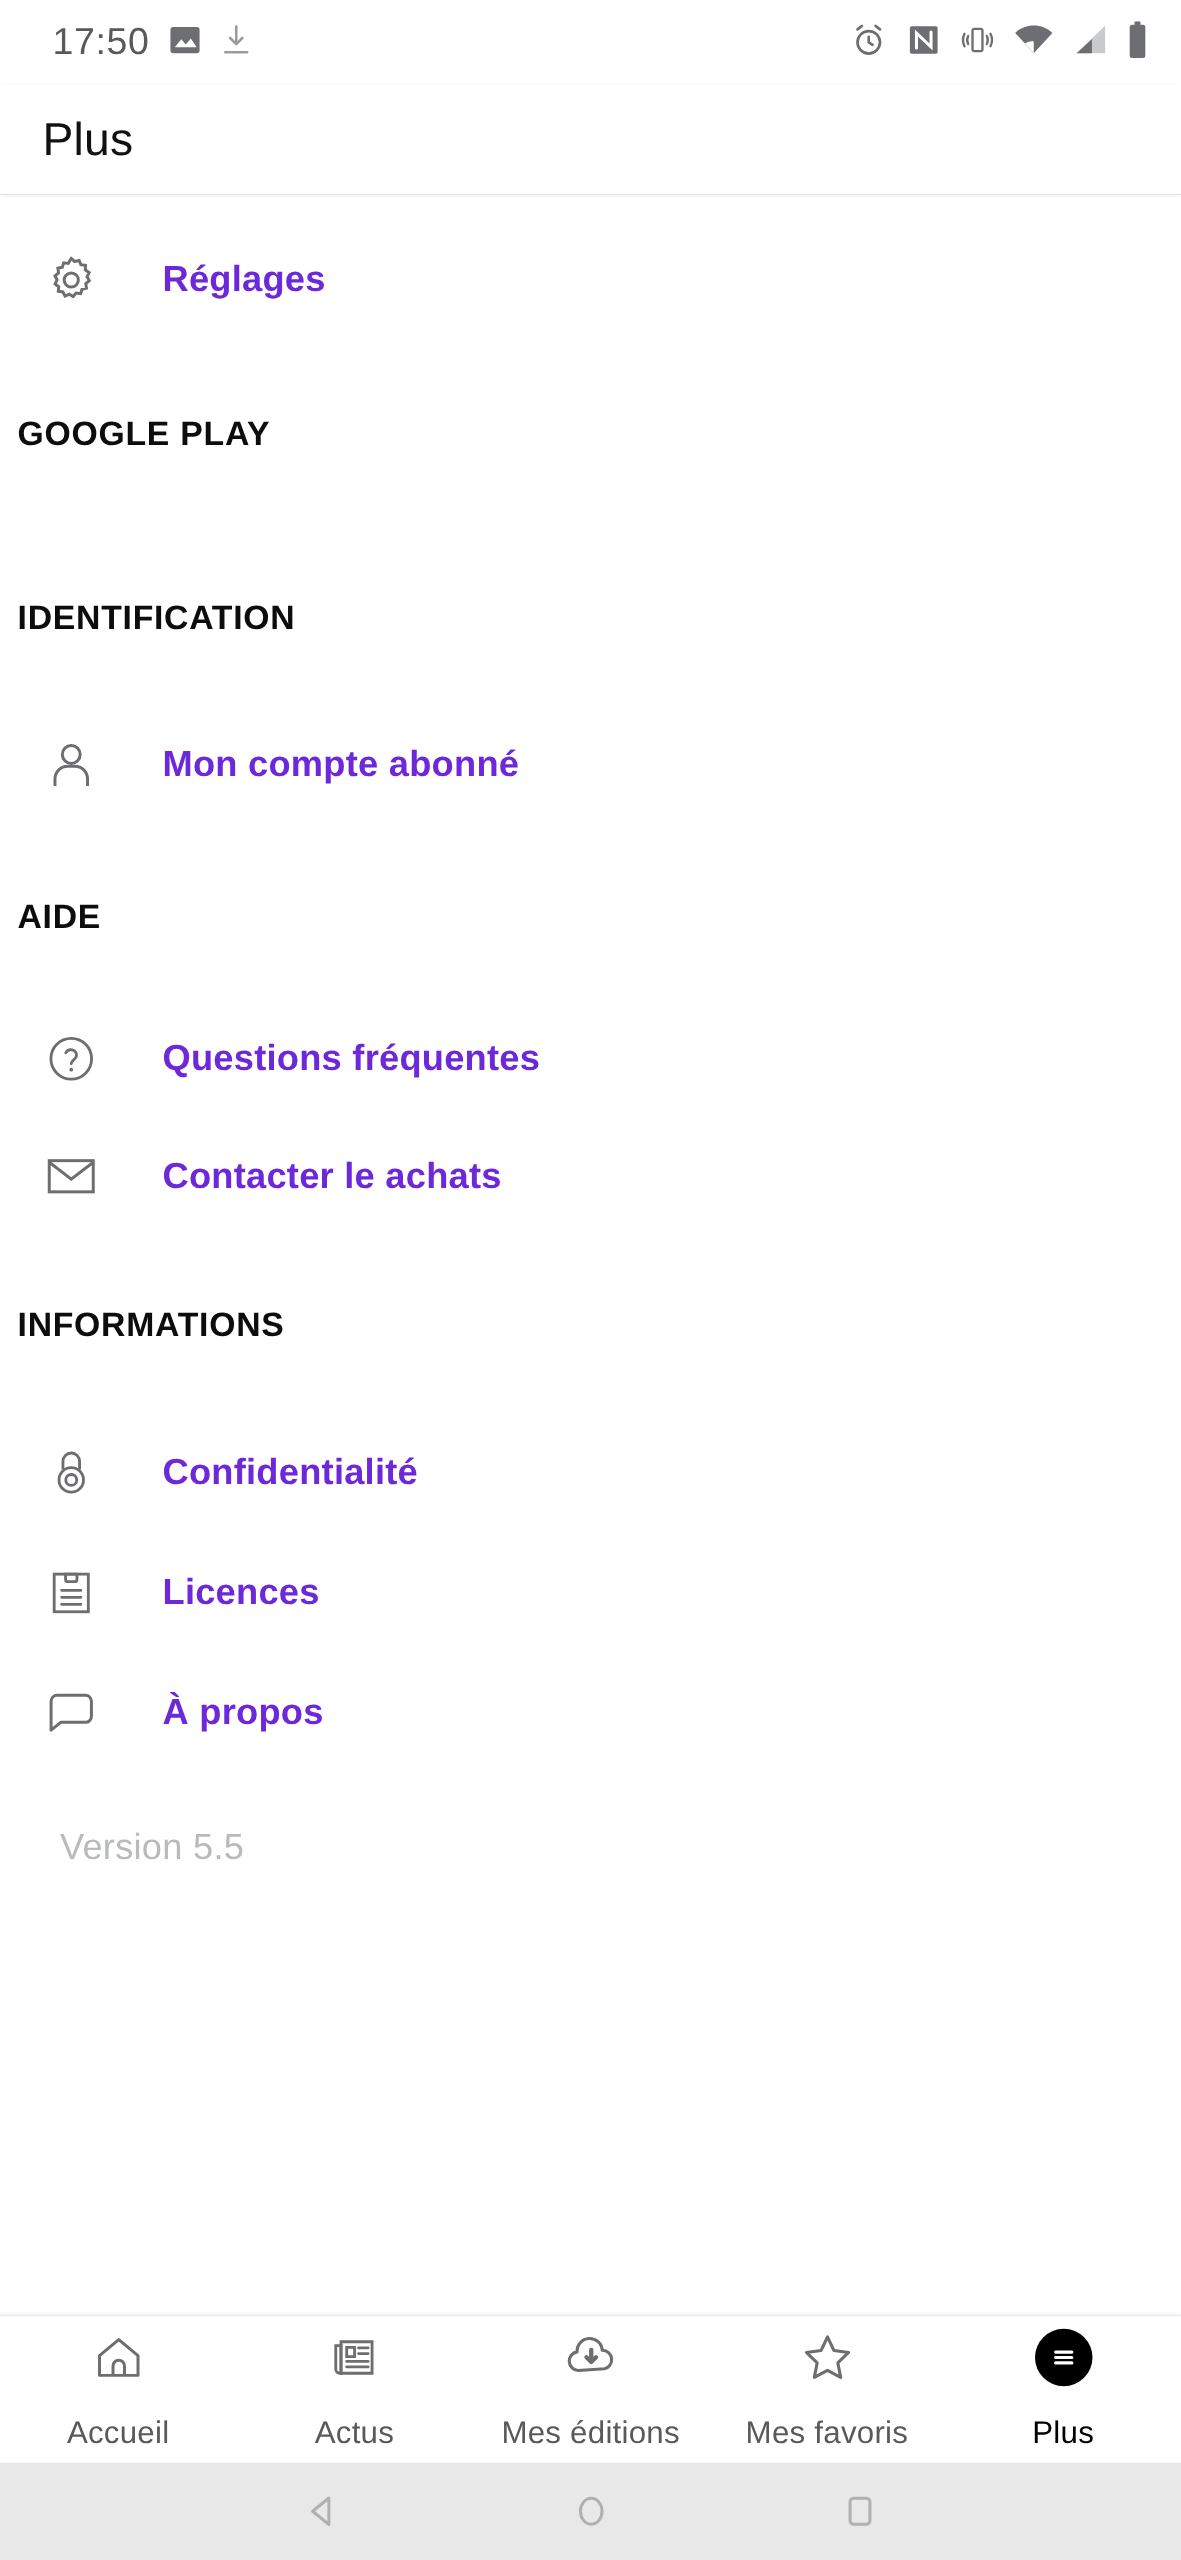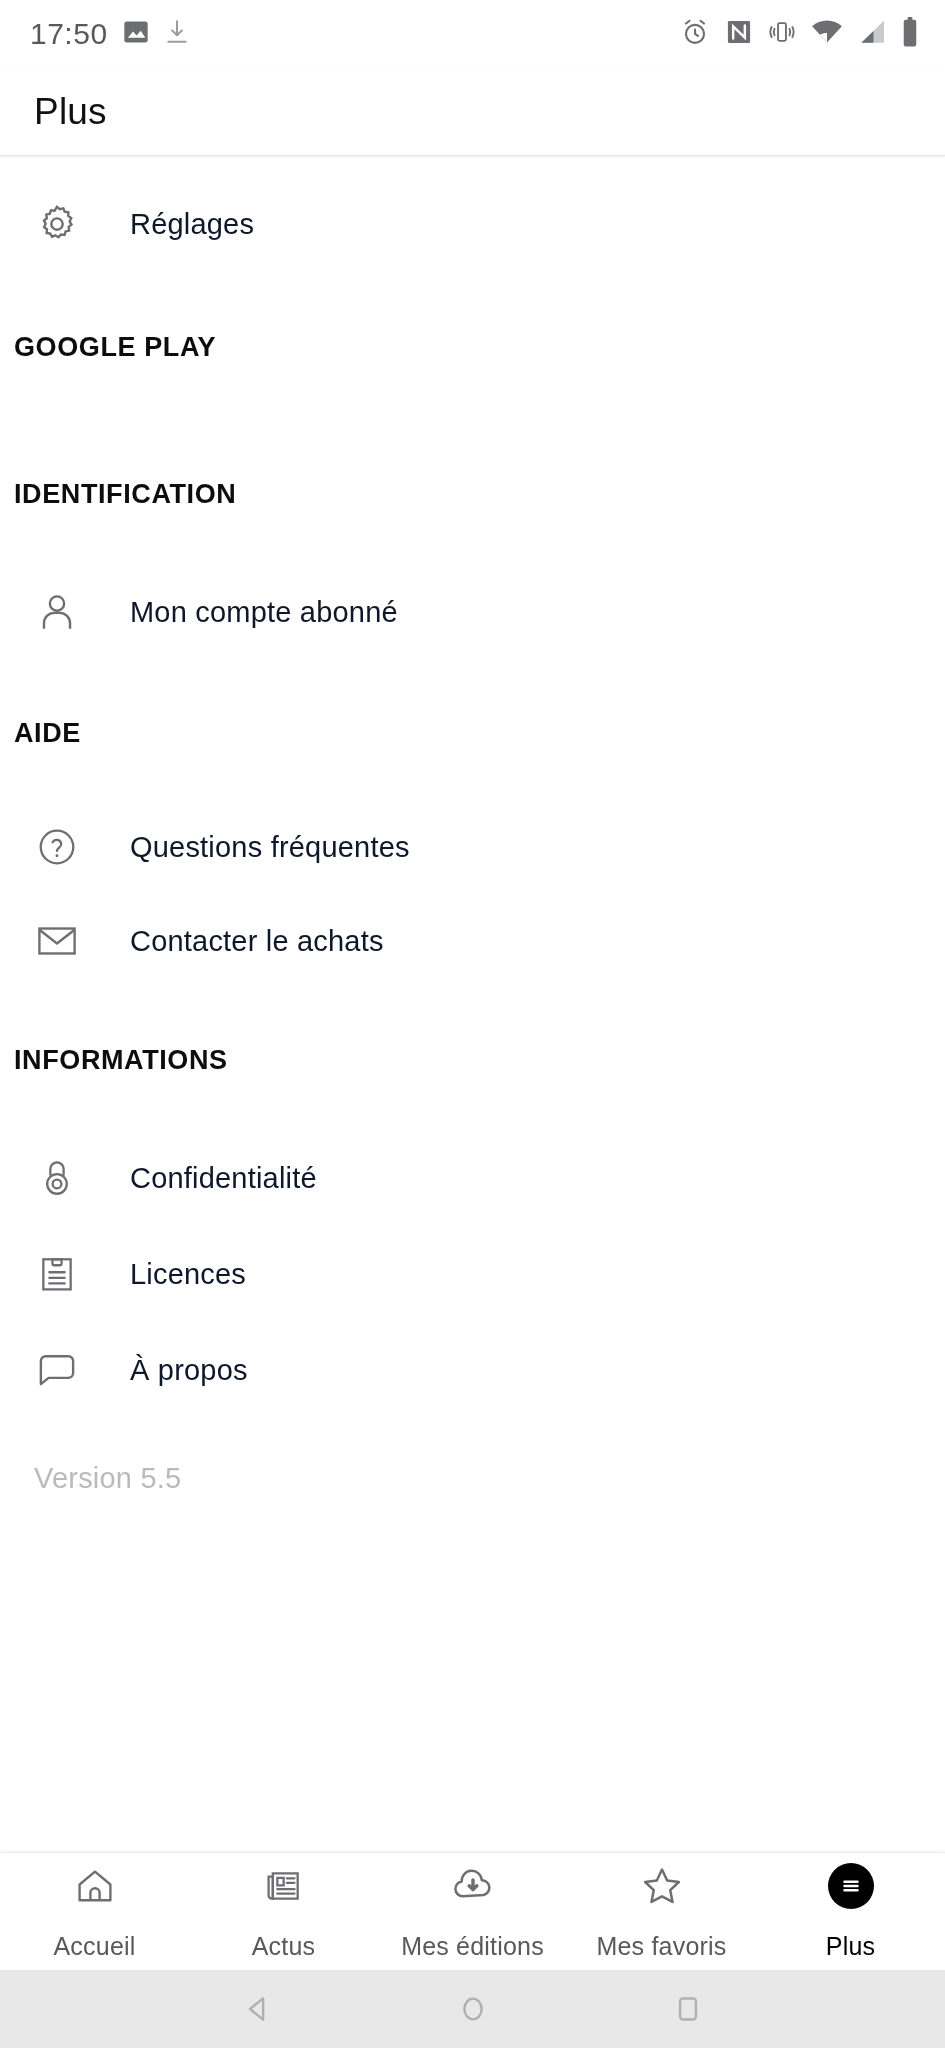--- a/index.html
+++ b/index.html
@@ -8,21 +8,21 @@
     background: #ffffff;
     font-family: "Liberation Sans", sans-serif;
     overflow: hidden;
   }
   .phone { position: relative; width: 945px; height: 2048px; background: #fff; display: flex; flex-direction: column; }
 
   
   .statusbar {
     height: 68px; flex: 0 0 68px;
     display: flex; align-items: center; justify-content: space-between;
-    padding: 0 26px 0 30px; background: #fff;
+    padding: 0 26px 0 42px; background: #fff;
   }
   .sb-left { display: flex; align-items: center; gap: 14px; }
   .sb-clock { font-size: 30px; color: #58595b; letter-spacing: .5px; }
   .sb-right { display: flex; align-items: center; gap: 15px; }
   .sb-ic { display: block; }
 
   
   .toolbar {
     height: 88px; flex: 0 0 88px;
     display: flex; align-items: center; padding: 0 34px;
@@ -38,30 +38,30 @@
   .row {
     display: flex; align-items: center;
     height: 92px; padding-left: 34px;
   }
   .row-icon {
     width: 46px; height: 46px; flex: 0 0 46px;
     display: flex; align-items: center; justify-content: center;
     color: #6d6e71;
   }
   .row-label {
-    margin-left: 50px; font-size: 29px; color: #0f172a; letter-spacing: .2px;
+    margin-left: 50px; font-size: 29px; color: #6d28d9; letter-spacing: .2px; font-weight: bold;
   }
   .section-head {
     padding-left: 14px; font-size: 27px; font-weight: bold;
     color: #0d0d0d; letter-spacing: .6px;
   }
   .sp { width: 100%; }
 
   .version {
-    padding-left: 34px; font-size: 29px; color: #b9babc; letter-spacing: .2px;
+    padding-left: 48px; font-size: 29px; color: #b9babc; letter-spacing: .2px;
   }
 
   
   .bottomnav {
     flex: 0 0 118px; height: 118px;
     display: flex; background: #fff;
     border-top: 1px solid #ececec;
     box-shadow: 0 -1px 3px rgba(0,0,0,.06);
     position: relative; z-index: 3;
   }

